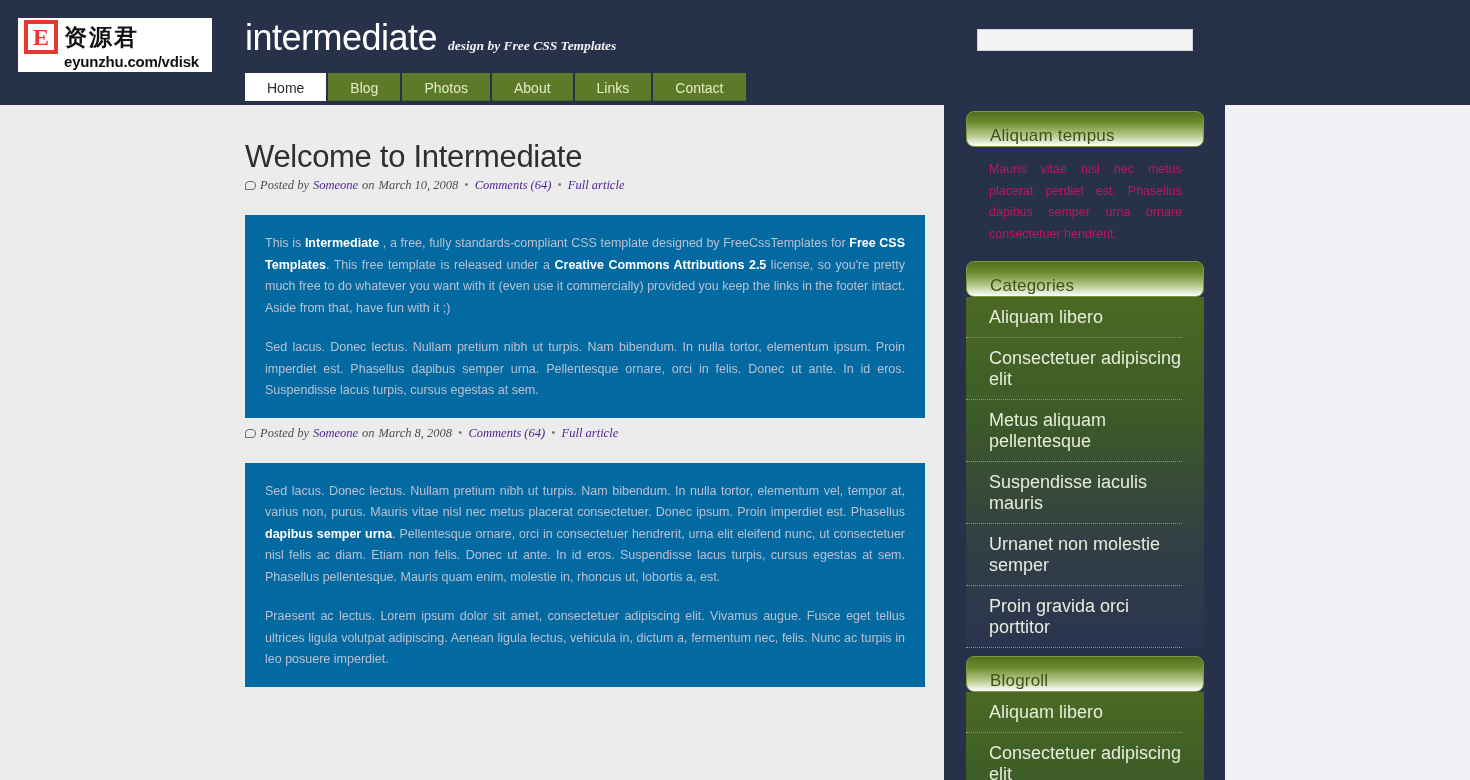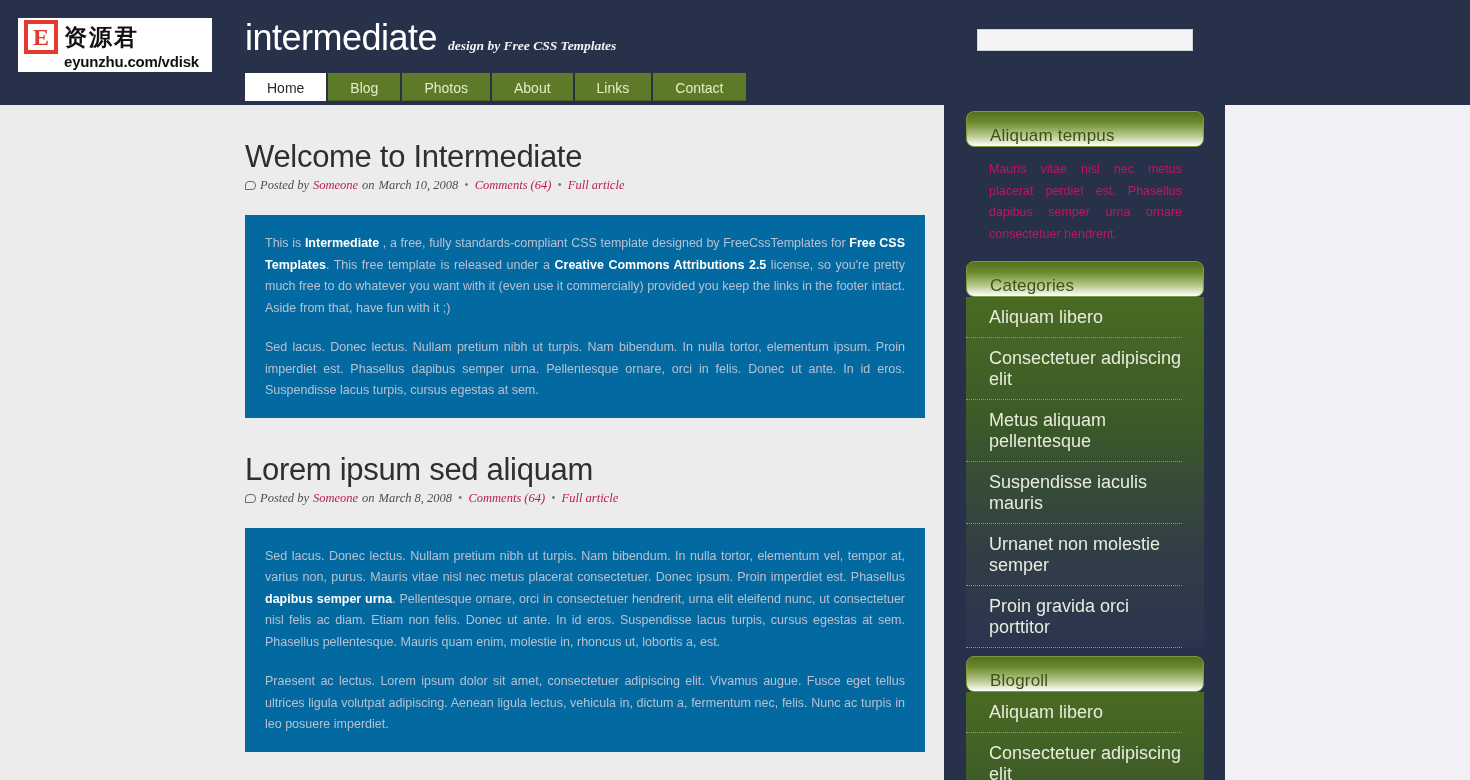--- a/index.html
+++ b/index.html
@@ -201,21 +201,21 @@
   }
   .meta-icon {
     display: inline-block;
     width: 11px; height: 9px;
     position: relative;
     top: 0px;
     border: 1px solid #6b6b6b;
     border-radius: 4px 4px 4px 0;
     box-sizing: border-box;
   }
-  .meta-link { color: #be185d; }
+  .meta-link { color: #4c1d95; }
   .meta-sep { color: #777; font-style: normal; padding: 0 2px; }
 
   .post-body {
     margin-top: 22px;
     background: #0369a1;
     color: #b9c0d2;
     padding: 18px 20px 16px 20px;
     font-size: 12.5px;
     line-height: 21.5px;
     text-align: justify;
@@ -321,21 +321,20 @@
       <span class="meta-sep">•</span>
       <span class="meta-link">Full article</span>
     </div>
     <div class="post-body">
       <p>This is <b>Intermediate</b> , a free, fully standards-compliant CSS template designed by FreeCssTemplates for <a href="#">Free CSS Templates</a>. This free template is released under a <b>Creative Commons Attributions 2.5</b> license, so you're pretty much free to do whatever you want with it (even use it commercially) provided you keep the links in the footer intact. Aside from that, have fun with it ;)</p>
       <p>Sed lacus. Donec lectus. Nullam pretium nibh ut turpis. Nam bibendum. In nulla tortor, elementum ipsum. Proin imperdiet est. Phasellus dapibus semper urna. Pellentesque ornare, orci in felis. Donec ut ante. In id eros. Suspendisse lacus turpis, cursus egestas at sem.</p>
     </div>
   </div>
 
   <div class="post">
-    <h1 class="post-title">Lorem ipsum sed aliquam</h1>
     <div class="post-meta">
       <span class="meta-icon"></span>
       <span>Posted by</span>
       <span class="meta-link">Someone</span>
       <span>on</span>
       <span>March 8, 2008</span>
       <span class="meta-sep">•</span>
       <span class="meta-link">Comments (64)</span>
       <span class="meta-sep">•</span>
       <span class="meta-link">Full article</span>

